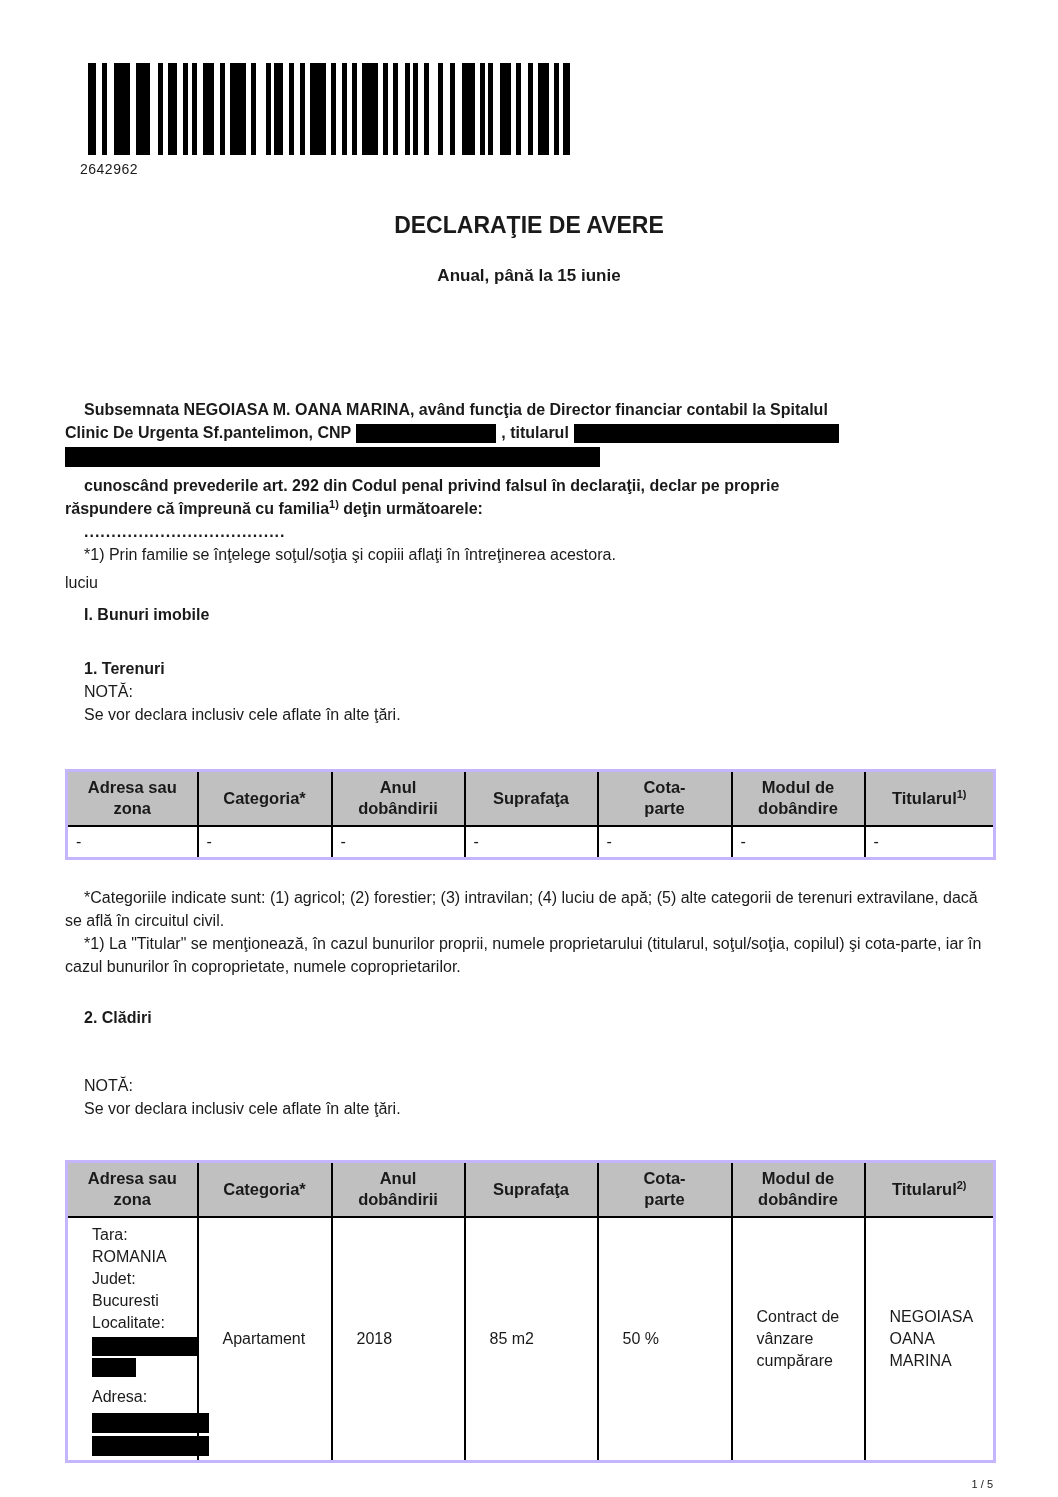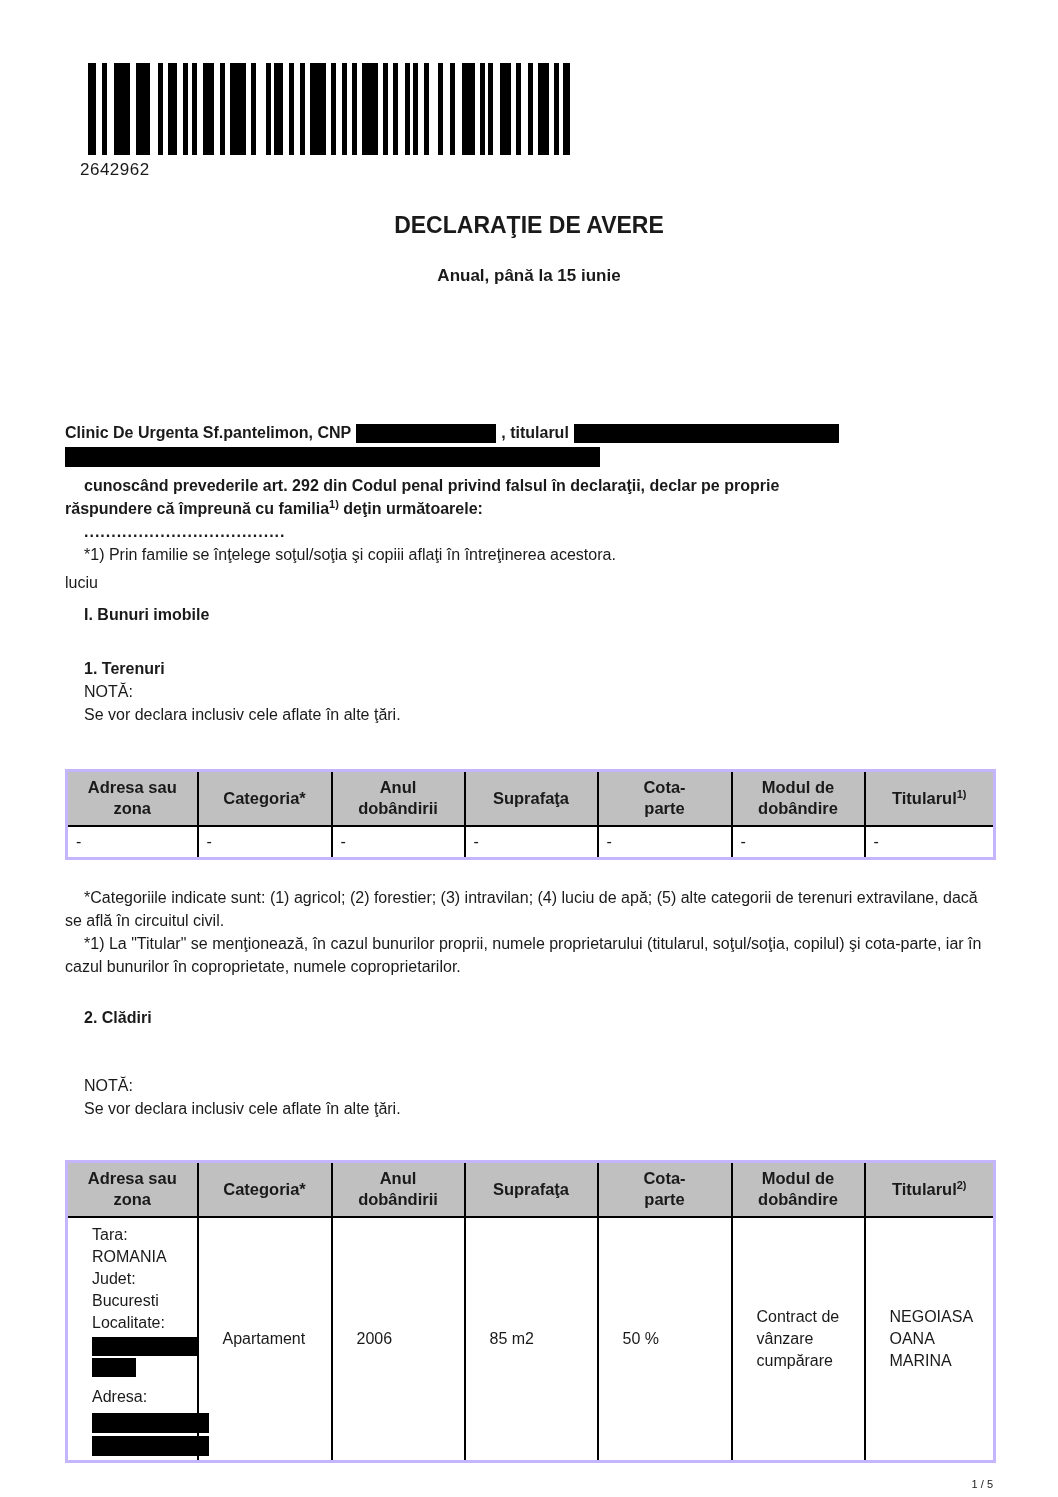--- a/index.html
+++ b/index.html
@@ -11,21 +11,21 @@
     font-family: "Liberation Sans", "DejaVu Sans", sans-serif;
     color: #1a1a1a;
     font-size: 16px;
     line-height: 23px;
   }
   .page { width: 1058px; height: 1497px; padding: 0 65px; position: relative; }
 
   
   .barcode-wrap { margin: 63px 0 0 15px; }
   .barcode-svg { display: block; margin-left: 8px; width: 482px; height: 92px; }
-  .barcode-number { font-size: 17px; margin-top: 3px; letter-spacing: 0.5px; }
+  .barcode-number { font-size: 14px; margin-top: 3px; letter-spacing: 0.5px; }
 
   
   .doc-title { text-align: center; font-weight: bold; font-size: 23px; margin-top: 33px; }
   .doc-subtitle { text-align: center; font-weight: bold; font-size: 17px; margin-top: 27px; }
 
   
   p.indent { text-indent: 19px; }
   .bold { font-weight: bold; }
   .intro-para { margin-top: 111px; }
   .decl-para { margin-top: 7px; }
@@ -137,21 +137,21 @@
           <rect x="466" y="0" width="5" height="92"></rect>
         <rect x="475" y="0" width="7" height="92"></rect>
       </g>
     </svg>
     <div class="barcode-number">2642962</div>
   </div>
 
   <div class="doc-title">DECLARAŢIE DE AVERE</div>
   <div class="doc-subtitle">Anual, până la 15 iunie</div>
 
-  <p class="intro-para bold indent"><br><span>Clinic De Urgenta Sf.pantelimon, CNP</span><span class="redact r-cnp"></span><span>, titularul</span><span class="redact r-domiciliu"></span><br><span class="redact r-line3"></span></p>
+  <p class="intro-para bold indent"><span>Subsemnata NEGOIASA M. OANA MARINA, având funcţia de Director financiar contabil la Spitalul</span><br><span>Clinic De Urgenta Sf.pantelimon, CNP</span><span class="redact r-cnp"></span><span>, titularul</span><span class="redact r-domiciliu"></span><br><span class="redact r-line3"></span></p>
 
   <p class="decl-para bold indent"><span>cunoscând prevederile art. 292 din Codul penal privind falsul în declaraţii, declar pe proprie</span><br><span>răspundere că împreună cu familia</span><sup>1)</sup><span> deţin următoarele:</span></p>
 
   <div class="dots-line">.....................................</div>
   <p class="footnote-family indent">*1) Prin familie se înţelege soţul/soţia şi copiii aflaţi în întreţinerea acestora.</p>
   <div class="open-text">luciu</div>
 
   <div class="sec-heading h-imobile">I. Bunuri imobile</div>
 
   <div class="sec-heading h-terenuri">1. Terenuri</div>
@@ -230,21 +230,21 @@
         <div>Judet:</div>
         <div>Bucuresti</div>
         <div>Localitate:</div>
         <div class="redact-bar bar-localitate-1"></div>
         <div class="redact-bar bar-localitate-2"></div>
         <div>Adresa:</div>
         <div class="redact-bar bar-adresa-1"></div>
         <div class="redact-bar bar-adresa-2"></div>
       </td>
       <td>Apartament</td>
-      <td>2006</td>
+      <td>2018</td>
       <td>85 m2</td>
       <td>50 %</td>
       <td>Contract de vânzare cumpărare</td>
       <td class="cell-titular"><span class="val-constrain">NEGOIASA OANA MARINA</span></td>
     </tr>
   </tbody>
     </table>
 
   <div class="page-footer">1 / 5</div>
 

